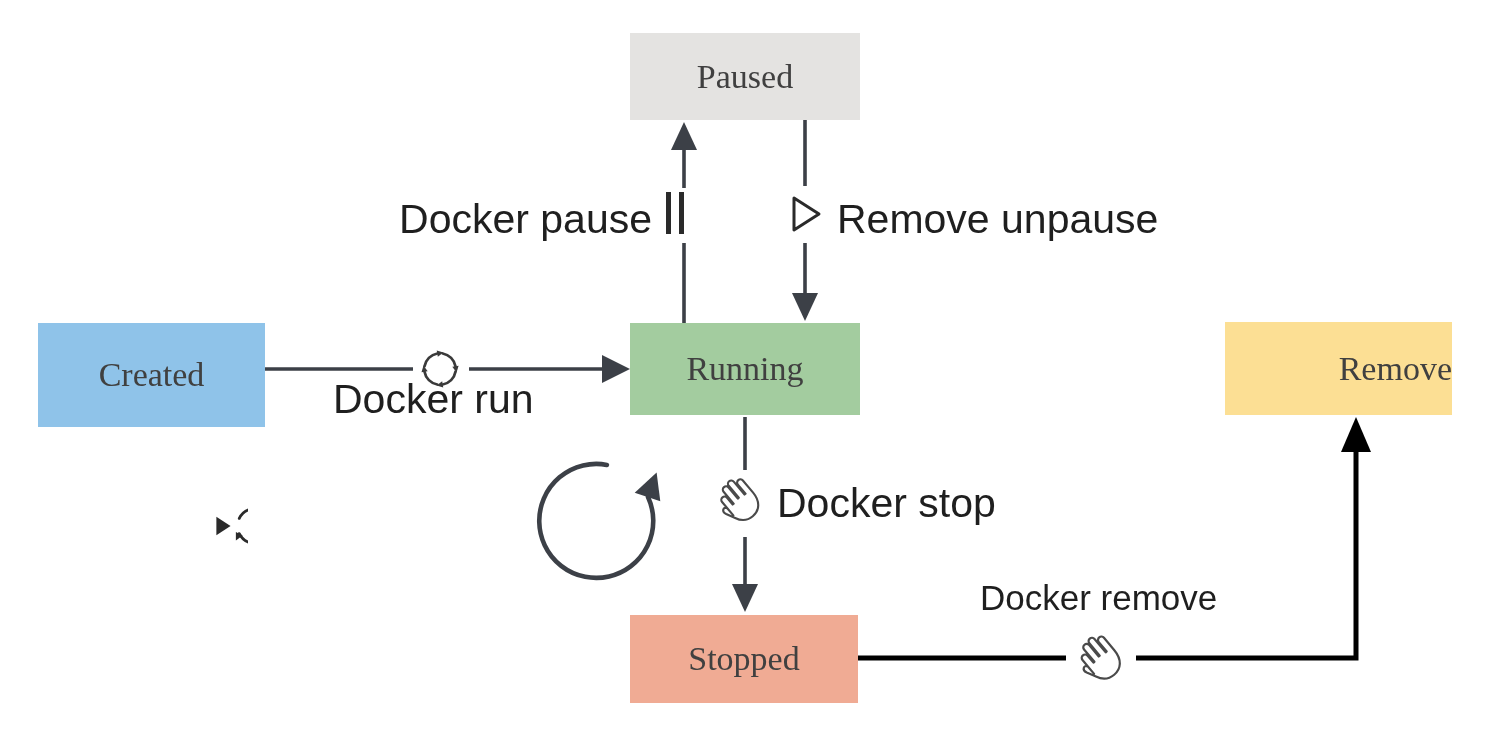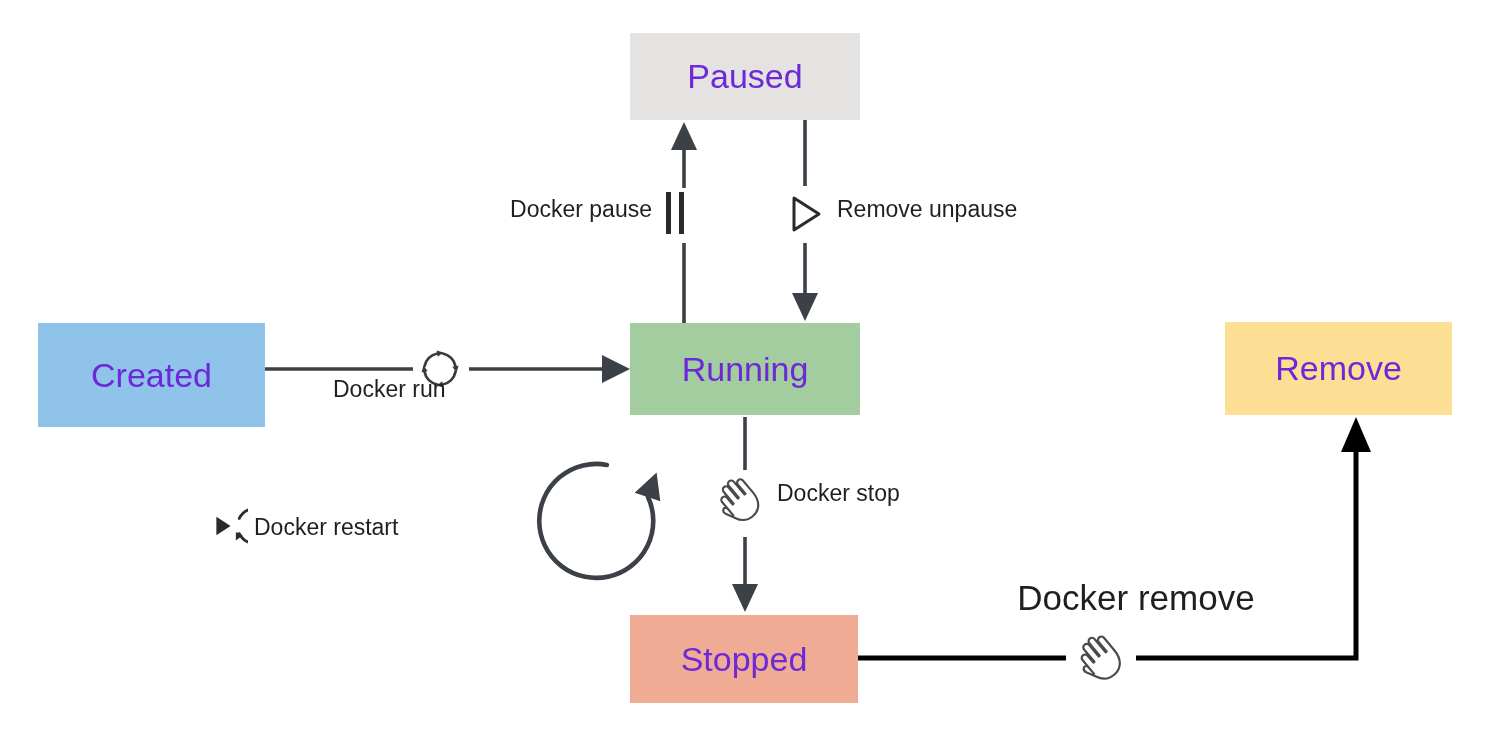--- a/index.html
+++ b/index.html
@@ -4,22 +4,22 @@
 <style>
   html,body{margin:0;padding:0;background:#fff;}
   .canvas{
     position:relative;width:1500px;height:736px;background:#ffffff;overflow:hidden;
     font-family:"Liberation Sans", sans-serif;color:#222;
   }
   .layer{position:absolute;left:0;top:0;}
   .state{
     position:absolute;display:flex;align-items:center;justify-content:center;
   }
-  .state span{font-size:34px;color:#6d28d9;}
-  .tlabel{position:absolute;font-size:23px;color:#1f1f1f;line-height:1.15;white-space:nowrap;}
+  .state span{font-size:34px;color:#404040;font-family:Liberation Serif, serif;}
+  .tlabel{position:absolute;font-size:41px;color:#1f1f1f;line-height:1.15;white-space:nowrap;}
   .icon{position:absolute;display:block;}
   .pause-bars{display:flex;gap:8px;}
   .pause-bars i{display:block;width:5px;height:42px;background:#2a2a2a;}
 </style>
 </head>
 <body>
 
 <div class="canvas">
 
   <svg class="layer" width="1500" height="736">
@@ -49,21 +49,21 @@
   </div>
   <div class="state" style="left: 38px; top: 323px; width: 227px; height: 104px; background: rgb(143, 195, 233);">
     <span>Created</span>
   </div>
   <div class="state" style="left: 630px; top: 615px; width: 228px; height: 88px; background: rgb(240, 171, 148);">
     <span>Stopped</span>
   </div>
   <div class="state" style="left: 630px; top: 323px; width: 230px; height: 92px; background: rgb(163, 204, 159);">
     <span>Running</span>
   </div>
-  <div class="state" style="left: 1225px; top: 322px; width: 227px; height: 93px; background: rgb(252, 223, 148);">
+  <div class="state" style="left: 1225px; top: 322px; width: 227px; height: 93px; background: rgb(252, 223, 148); justify-content: flex-end;">
     <span>Remove</span>
   </div>
 
   <svg class="icon" style="left:417px;top:346px" width="46" height="46" viewBox="0 0 44 44">
     <g fill="none" stroke="#3a3a3a" stroke-width="2.6" stroke-linecap="round">
       <path d="M7.2,19.4 A15,15 0 0 1 19.4,7.2"></path>
       <path d="M24.6,7.2 A15,15 0 0 1 36.8,19.4"></path>
       <path d="M36.8,24.6 A15,15 0 0 1 24.6,36.8"></path>
       <path d="M19.4,36.8 A15,15 0 0 1 7.2,24.6"></path>
     </g>
@@ -95,23 +95,22 @@
                L8.3,25.5 C6.5,21.5 10.3,19.3 12,22.5 Z" fill="#ffffff" stroke="#4a4a4a" stroke-width="1.7" stroke-linejoin="round"></path>
     </g>
   </svg>
   <div class="tlabel" style="left:777px;top:480px">Docker stop</div>
 
   <svg class="icon" style="left:200px;top:502px" width="48" height="48" viewBox="0 0 44 44">
     <path d="M36,15 A16,16 0 1 1 36,29" fill="none" stroke="#2a2a2a" stroke-width="2.6" stroke-linecap="round"></path>
     <polygon points="15,13.5 28,22 15,30.5" fill="#2a2a2a"></polygon>
     <polygon points="32.9,35.3 39.1,30.6 32.9,27.4" fill="#2a2a2a"></polygon>
   </svg>
-  <div class="tlabel" style="left:254px;top:514px">Docker restart</div>
 
-  <div class="tlabel" style="left:980px;top:578px;width:312px;text-align:center;font-size:35px">Docker remove</div>
+  <div class="tlabel" style="left:980px;top:578px;width:312px;font-size:35px">Docker remove</div>
   <svg class="icon" style="left:1070px;top:627px" width="62" height="62" viewBox="0 0 48 48">
     <g transform="rotate(-40 24 24)">
       <path d="M12,30 L12,16 A2.6,2.6 0 0 1 17.2,16 L17.2,23 L18.2,23 L18.2,10.5 A2.6,2.6 0 0 1 23.4,10.5
                L23.4,22 L24.4,22 L24.4,9.5 A2.6,2.6 0 0 1 29.6,9.5 L29.6,23 L30.6,23 L30.6,13.5
                A2.6,2.6 0 0 1 35.8,13.5 L35.8,26 C35.8,35.5 30.5,40.5 23.5,40.5 C17.5,40.5 14,37.5 11.8,32.5
                L8.3,25.5 C6.5,21.5 10.3,19.3 12,22.5 Z" fill="#ffffff" stroke="#4a4a4a" stroke-width="1.7" stroke-linejoin="round"></path>
     </g>
   </svg>
 
 </div>

